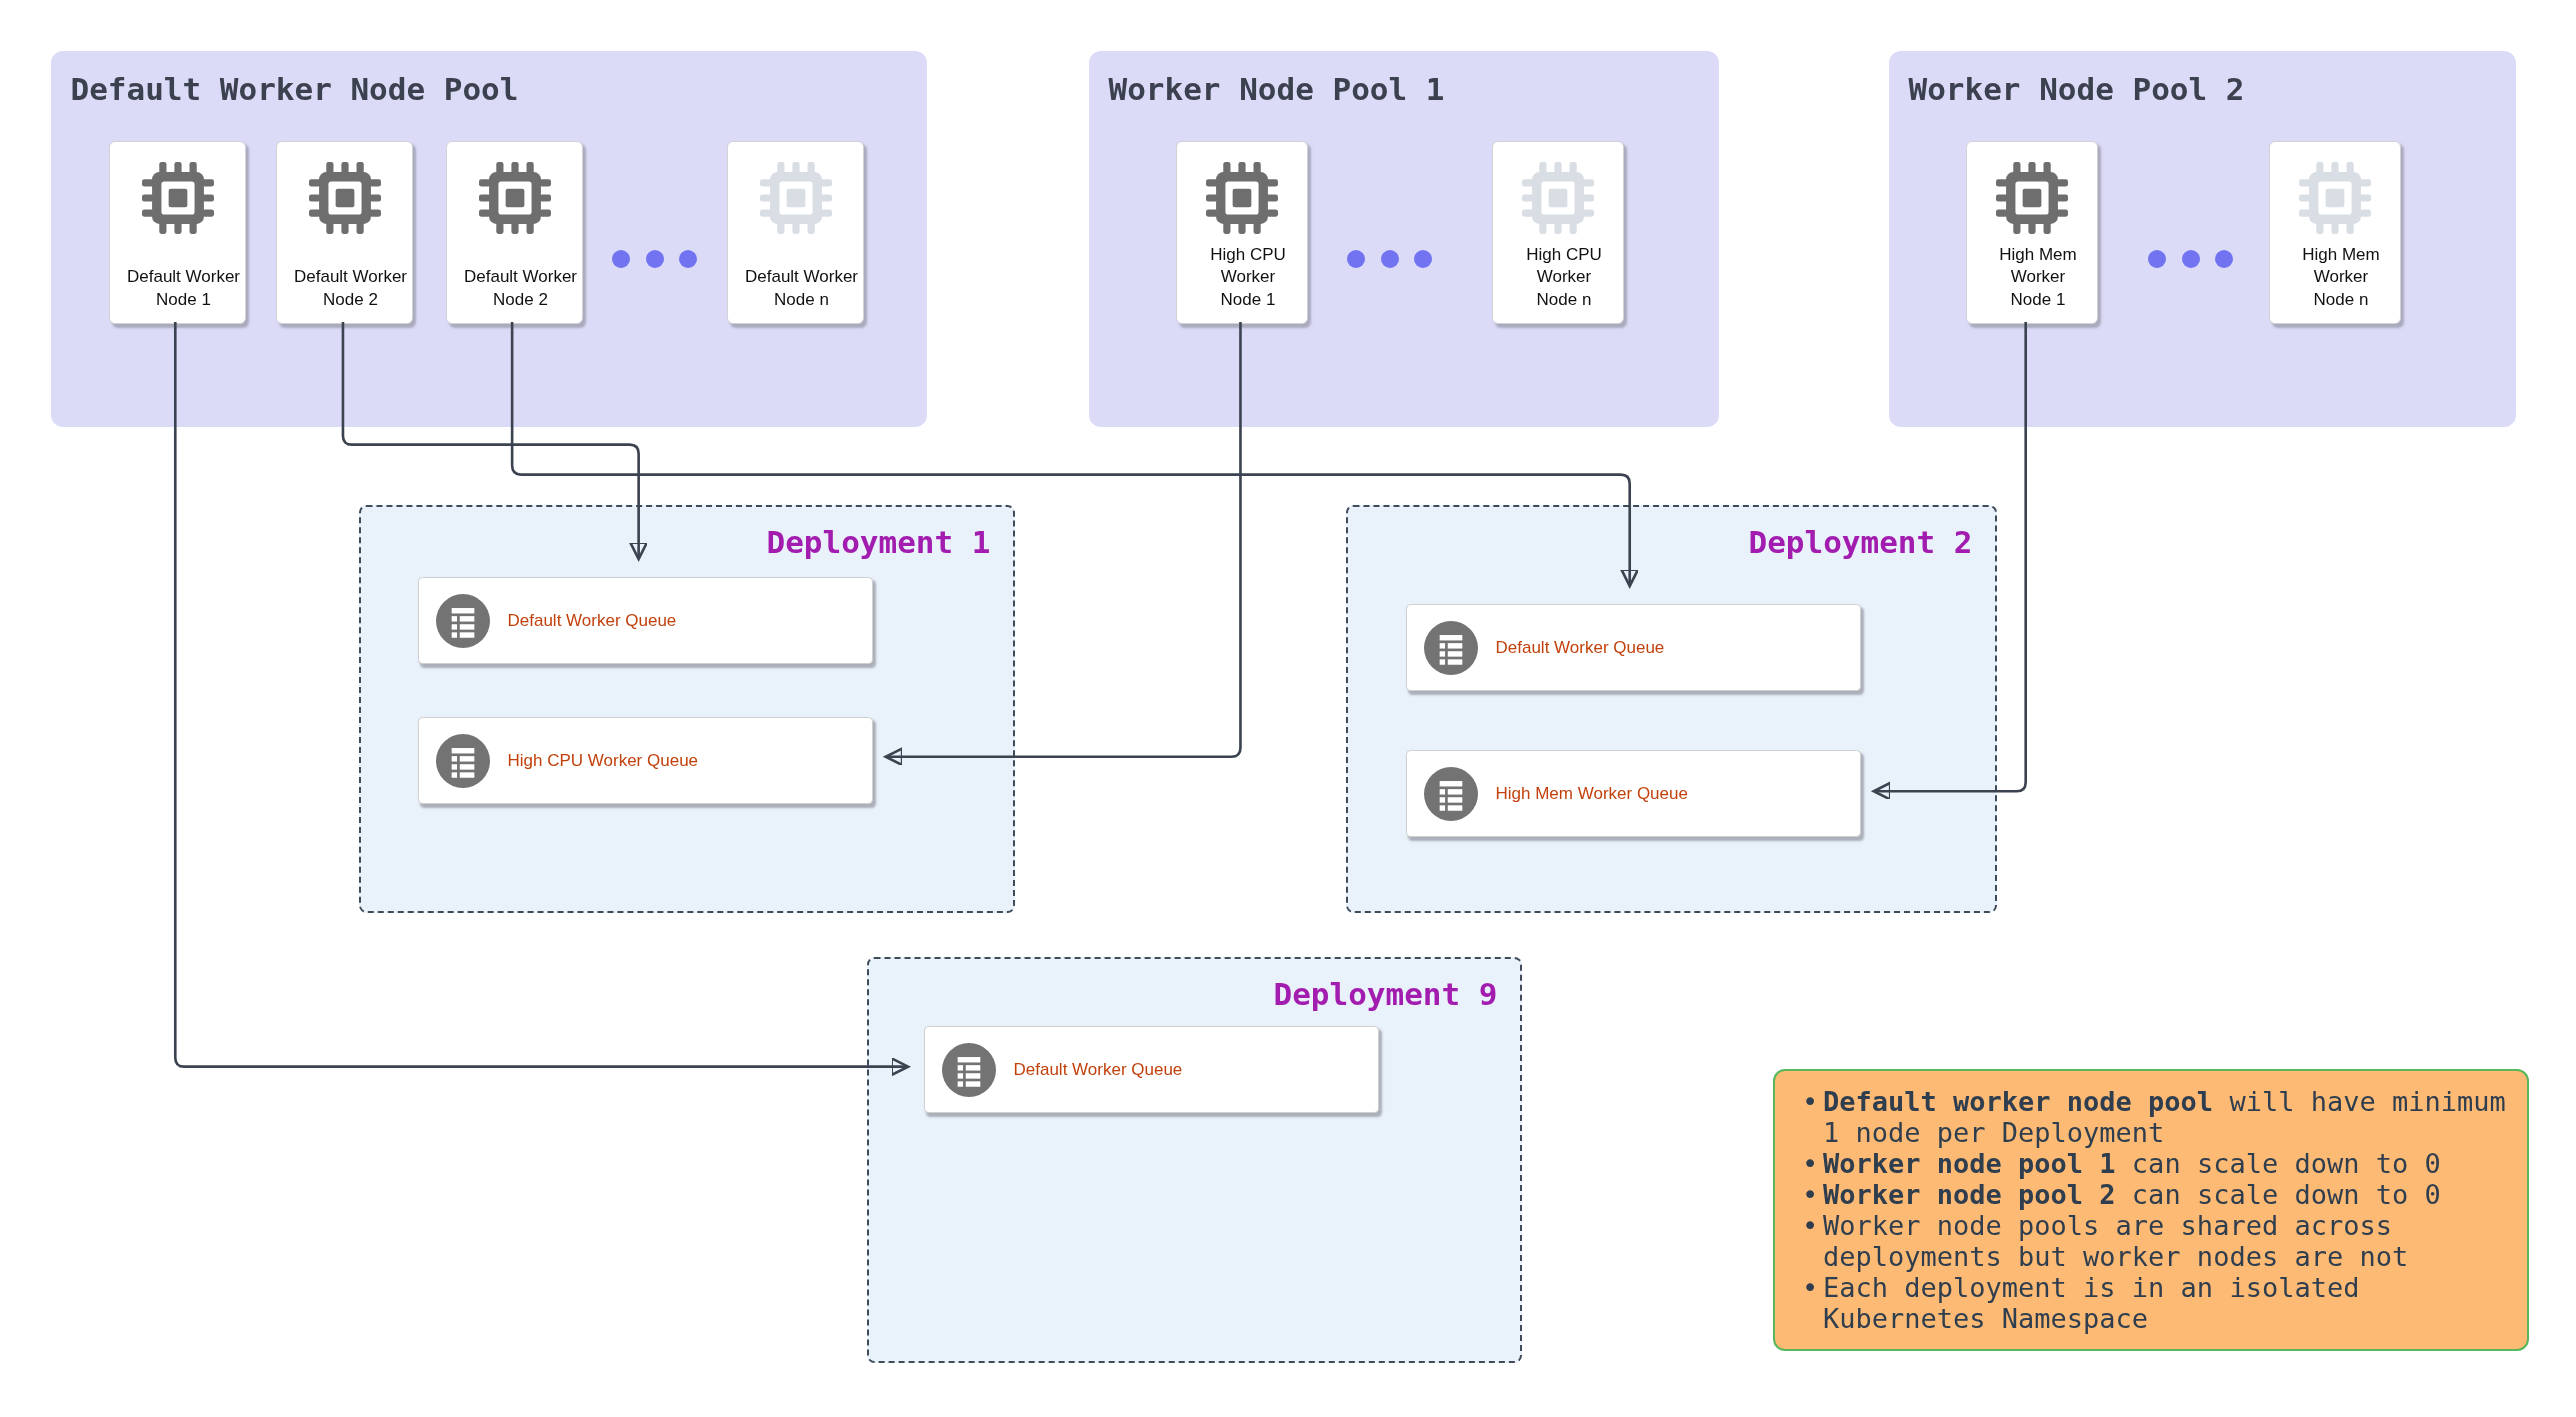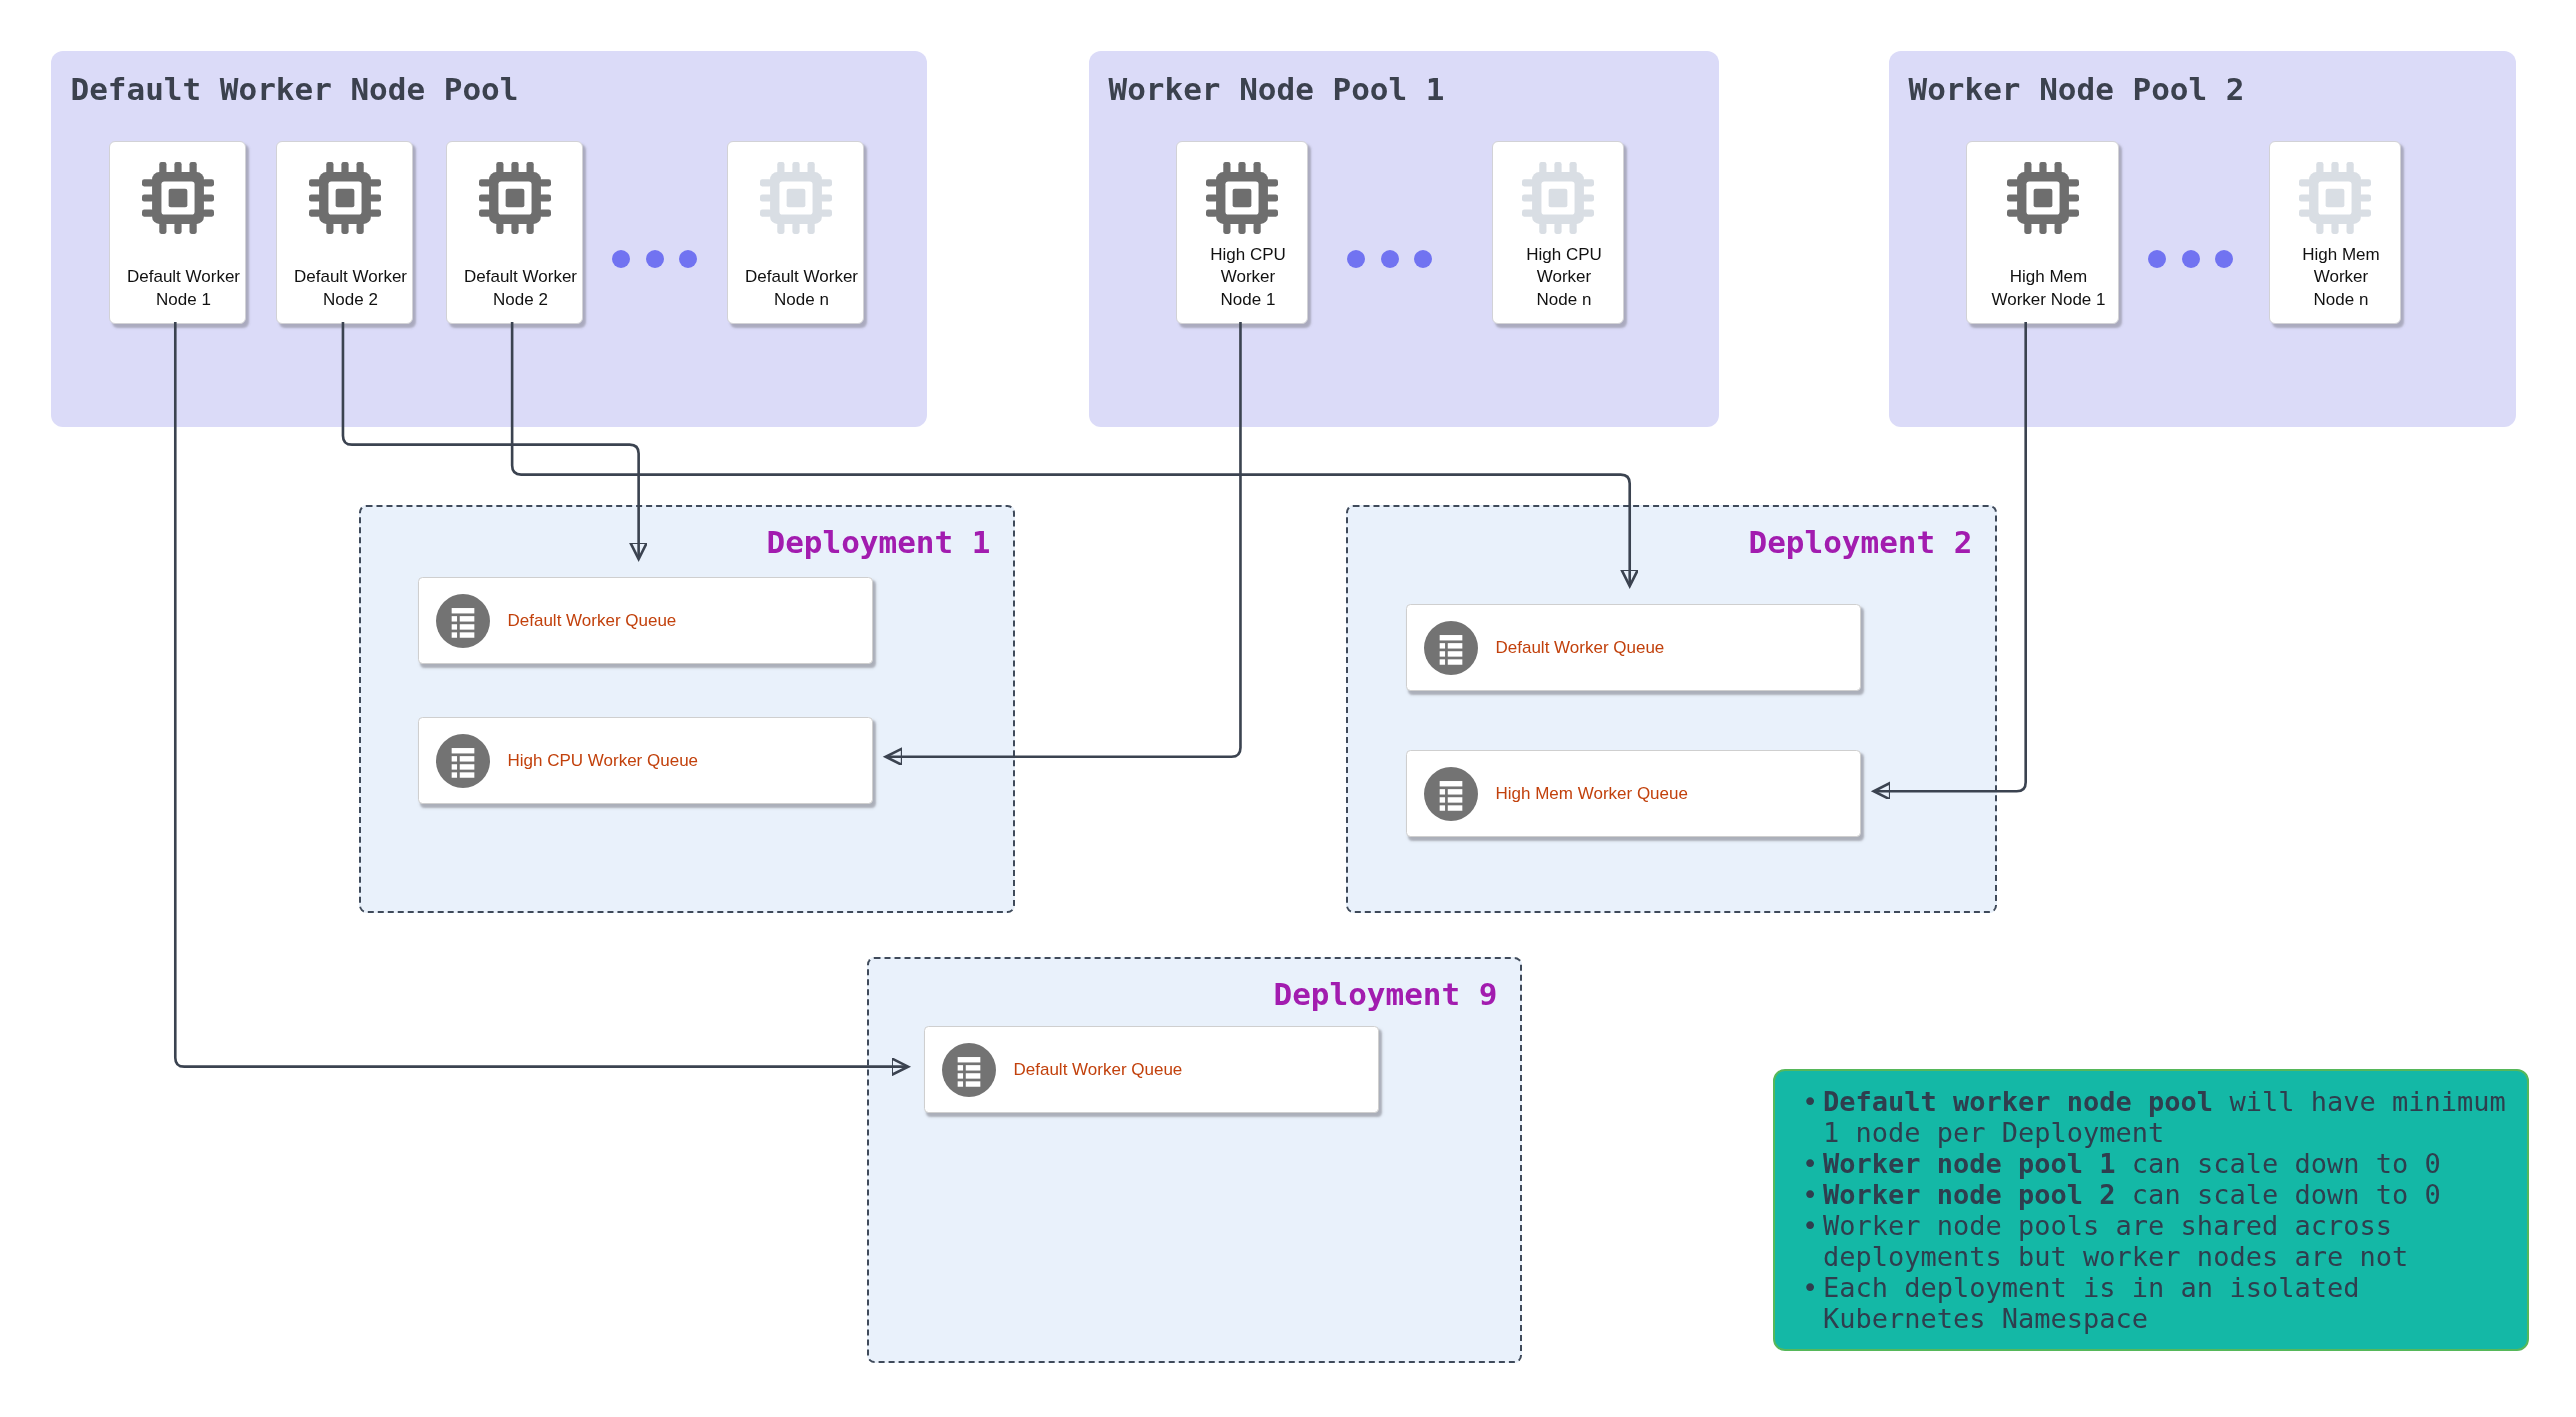--- a/index.html
+++ b/index.html
@@ -66,21 +66,21 @@
   #dep-1 .queue-card{left:58px;width:453px;}
   #dep-1 .q0{top:97px;}
   #dep-1 .q1{top:243px;}
   #dep-2 .queue-card{left:55px;width:453px;}
   #dep-2 .q0{top:67px;}
   .qicon{width:54px;height:54px;margin-left:16.5px;flex:0 0 auto;color:#737373;}
   .queue-label{margin-left:18px;font-size:17px;color:#c2410c;white-space:nowrap;}
   
   .notes{
     position:absolute;left:1773px;top:1069px;width:756px;height:282px;
-    background:#14b8a6;border:2.2px solid #56b85a;border-radius:12px;
+    background:#fdba74;border:2.2px solid #56b85a;border-radius:12px;
     box-sizing:border-box;padding:15px 7.5px 15px 22.5px;
     font-family:"DejaVu Sans Mono",monospace;font-size:27px;line-height:31px;color:#2f3e4e;
   }
   .notes ul{margin:0;padding:0;list-style:none;}
   .notes li{position:relative;padding-left:25.5px;}
   .notes li::before{content:"\2022";position:absolute;left:4.5px;top:0;}
   .notes b{font-weight:700;}
   
   .connectors{position:absolute;left:0;top:0;pointer-events:none;}
   .connectors path{stroke:#3b4350;stroke-width:3.5;fill:none;}
@@ -176,21 +176,21 @@
     <div class="node-card" style="left:403px;">
       <svg class="chip faded" viewBox="0 0 96 96" width="72" height="72">
           <use href="#chip"></use>
         </svg>
       <div class="node-label">High CPU Worker Node n</div>
     </div>
   </section>
 
   <section class="pool pool-bc" id="pool-2">
     <h2 class="pool-title">Worker Node Pool 2</h2>
-    <div class="node-card" style="left:77px;padding-left:21px;">
+    <div class="node-card" style="left:77px;">
       <svg class="chip" viewBox="0 0 96 96" width="72" height="72">
           <use href="#chip"></use>
         </svg>
       <div class="node-label">High Mem Worker Node 1</div>
     </div>
     <div class="dots" id="dots-2">
         <span></span>
         <span></span>
         <span></span>
       </div>

